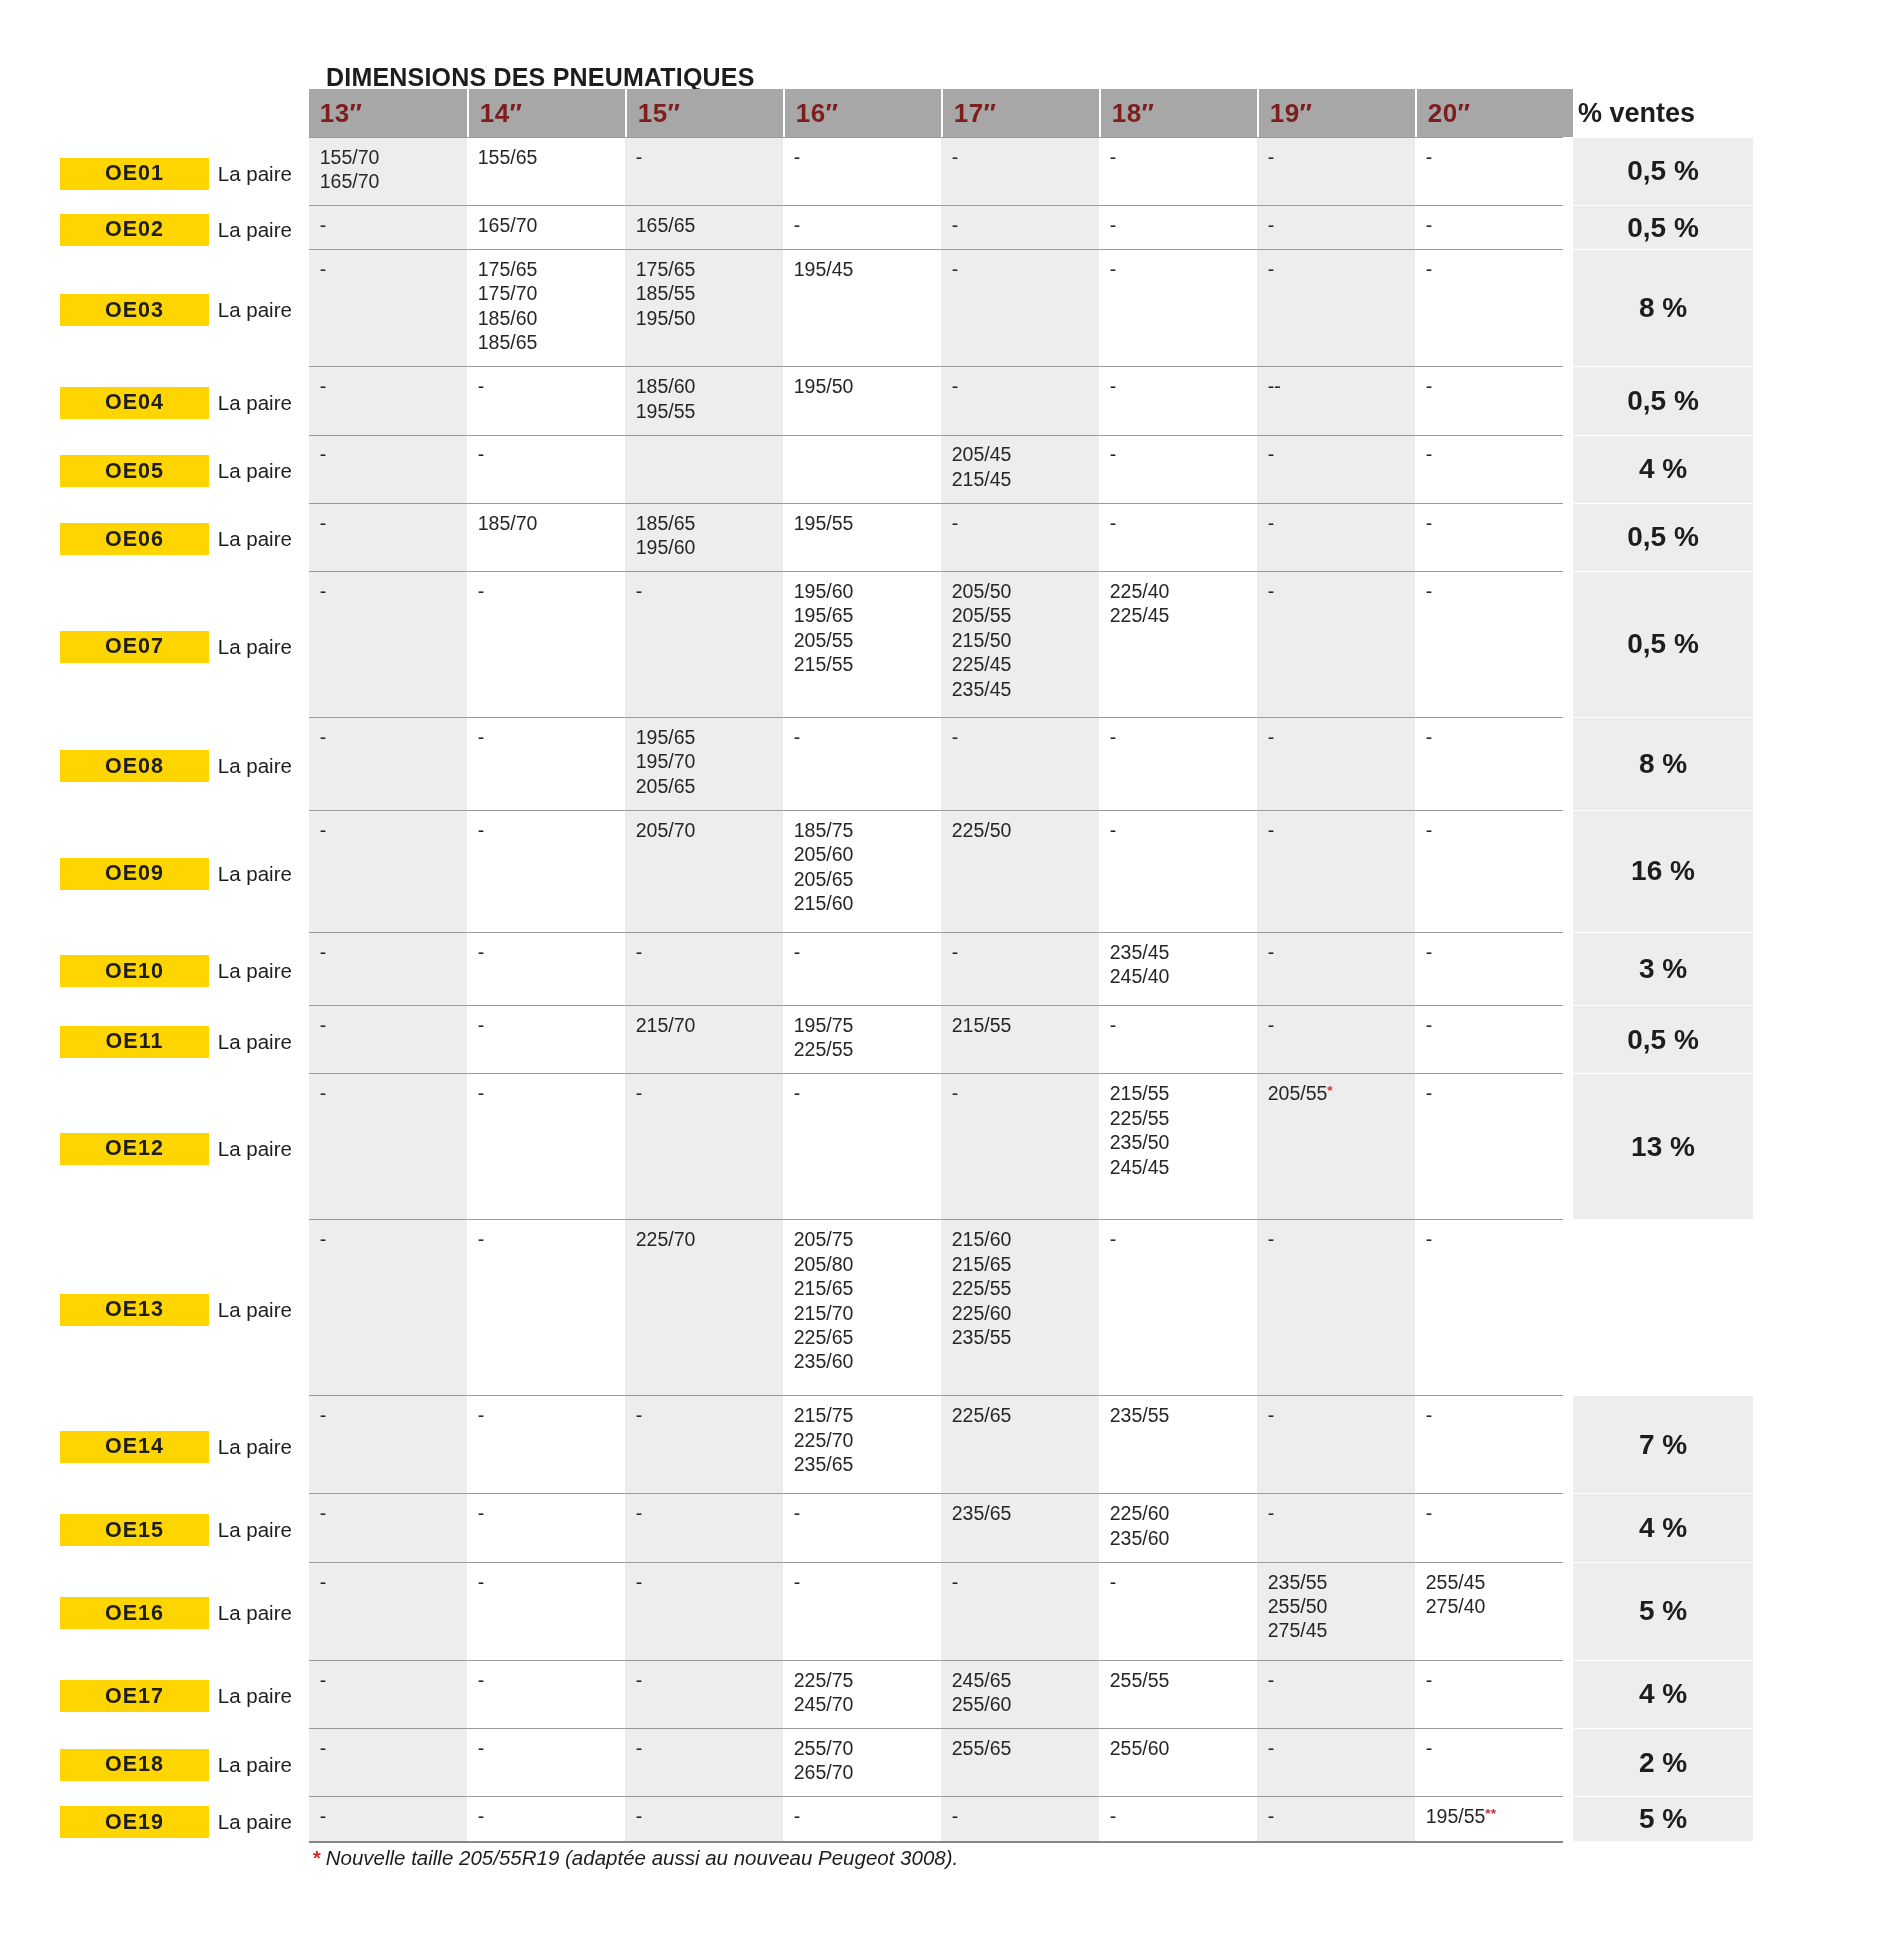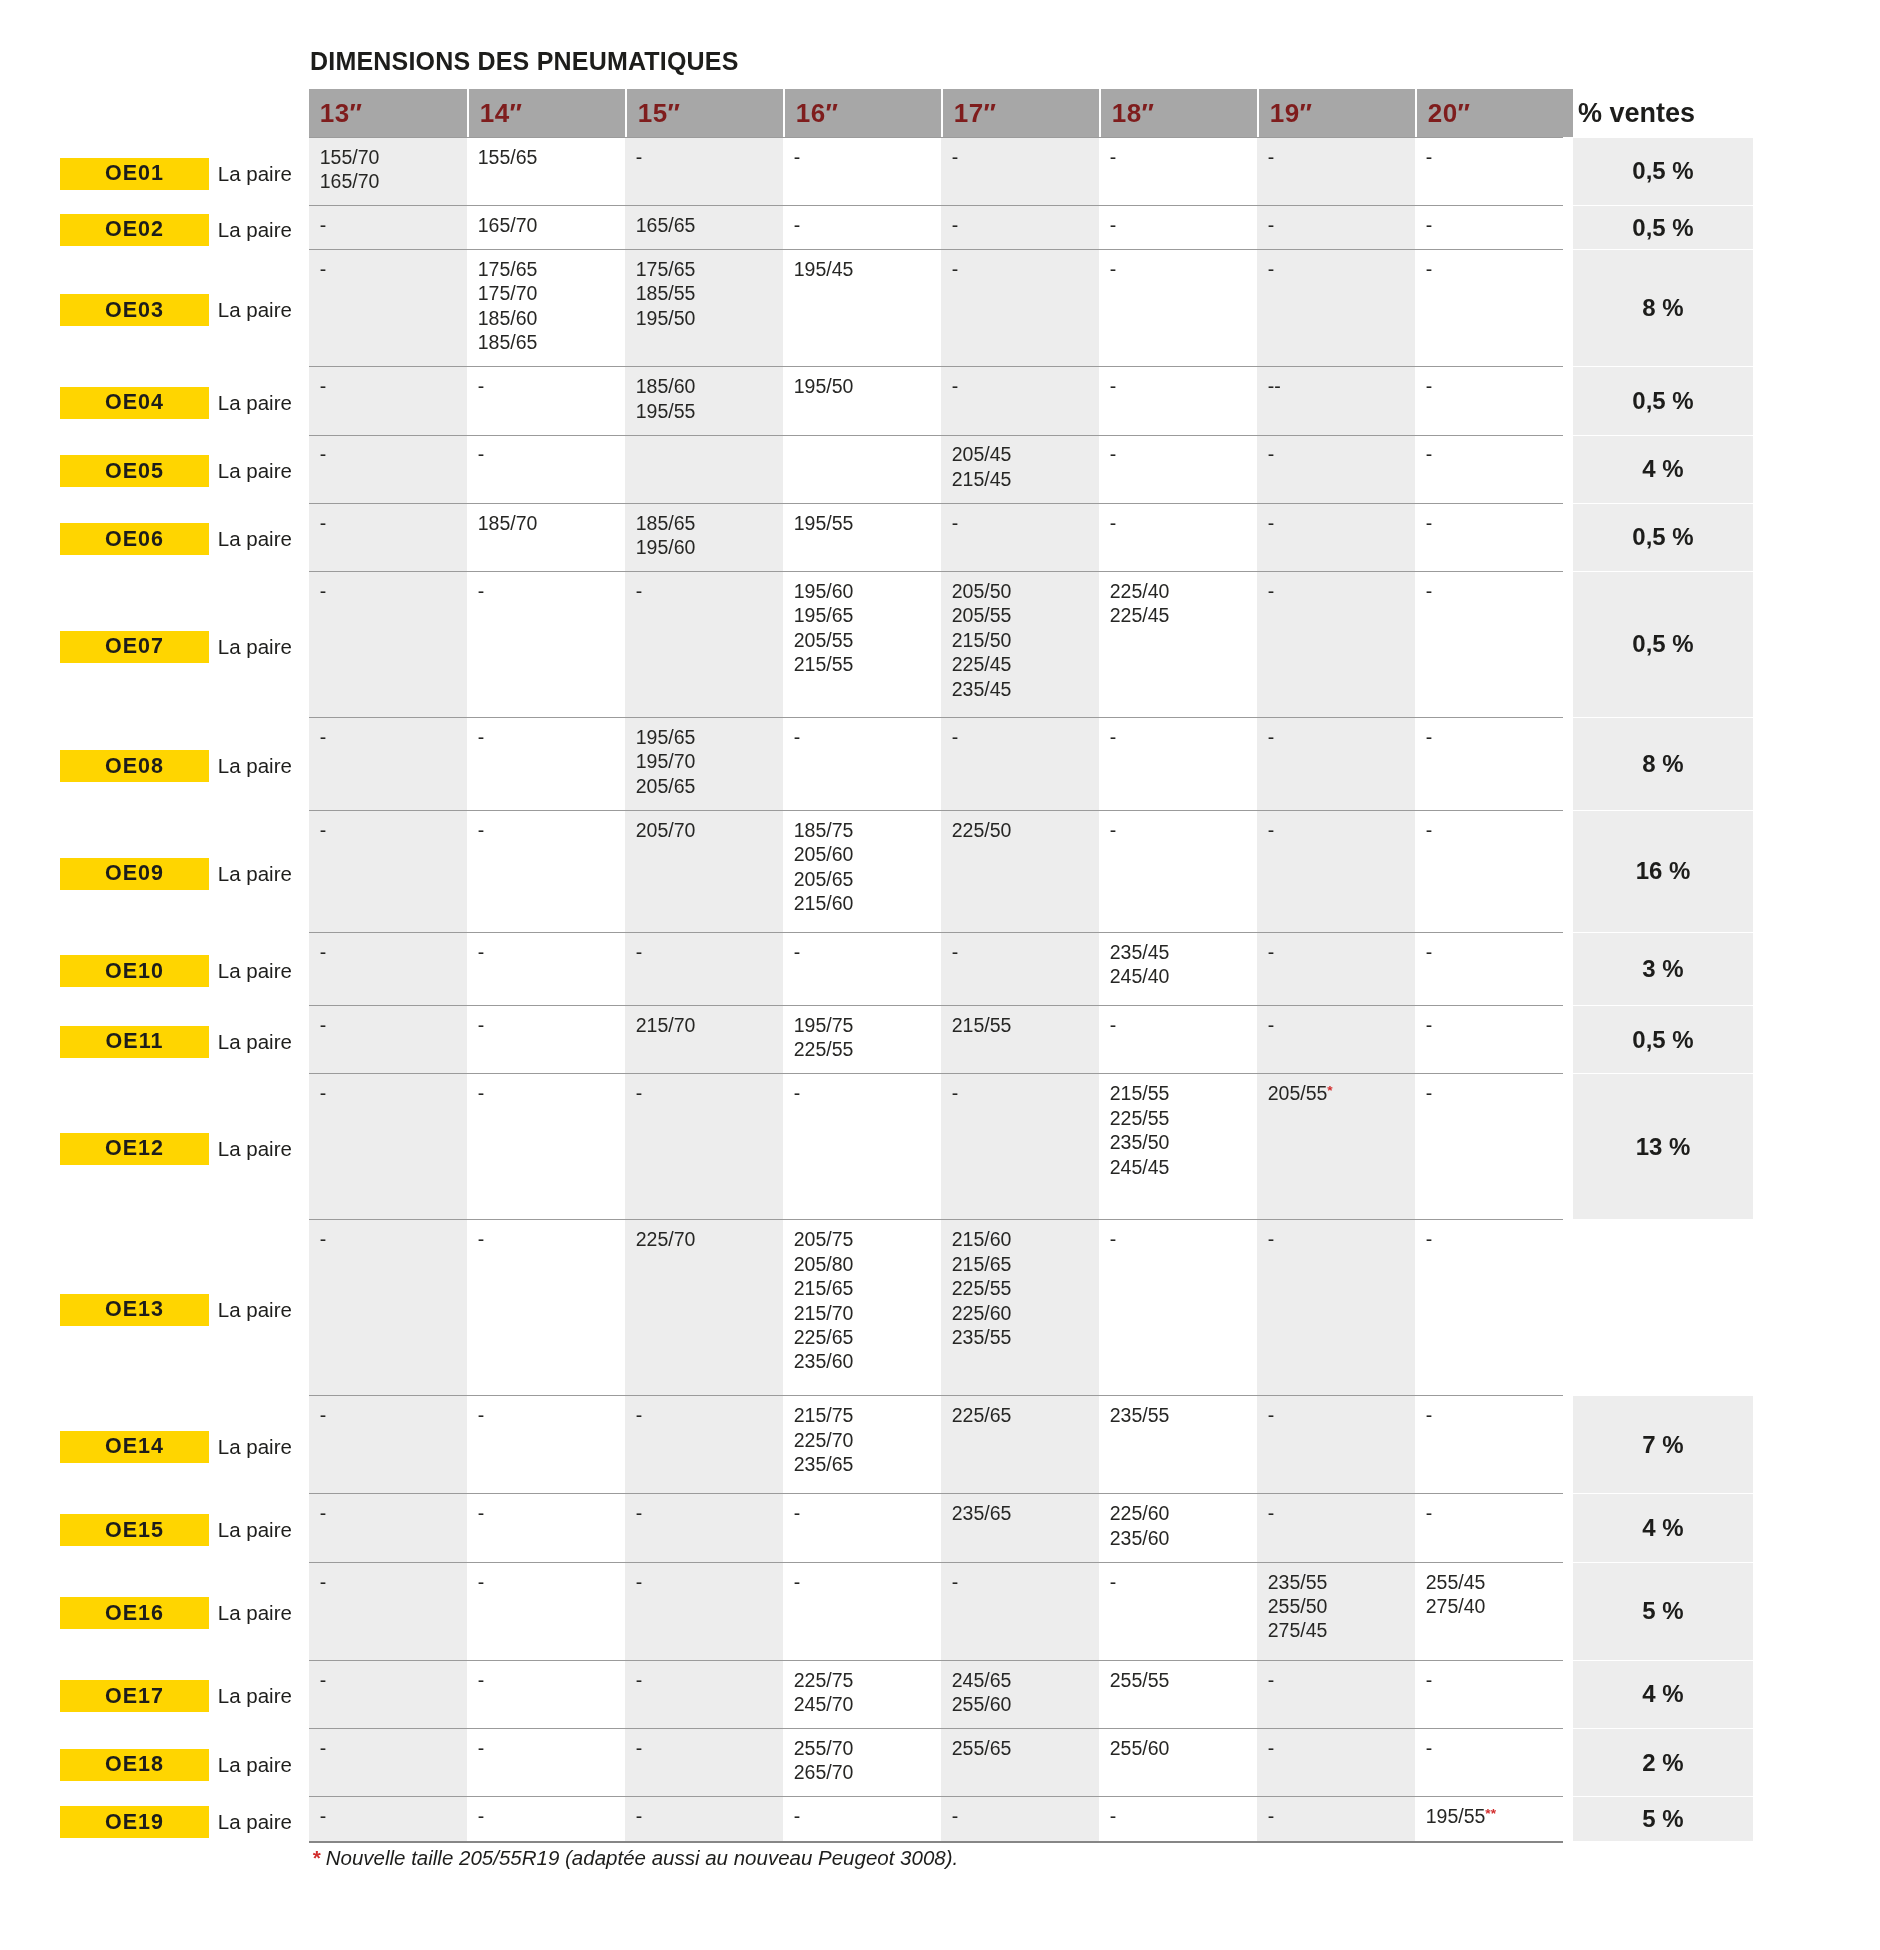--- a/index.html
+++ b/index.html
@@ -2,21 +2,21 @@
 <html style="--badge-yellow: #ffd500; --header-gray: #a7a7a7; --stripe-gray: #ededed; --note-red: #d22d2d;"><head>
 <meta charset="utf-8">
 <style>
   html,body{margin:0;padding:0;}
   body{
     width:1880px;height:1950px;background:#ffffff;position:relative;
     font-family:"Liberation Sans", sans-serif;color:#1d1d1b;
     -webkit-font-smoothing:antialiased;
   }
   .title{
-    position:absolute;top:47px;left:310px;margin:0;
+    position:absolute;top:47px;left:310px;margin:16px;
     font-size:25px;font-weight:700;letter-spacing:0.2px;color:#1d1d1b;
   }
   .table{position:absolute;top:89px;left:0;width:1753px;}
   .header-row{display:flex;margin-left:309px;height:48px;}
   .hcell{
     width:158px;box-sizing:border-box;background:var(--header-gray,#a7a7a7);
     color:#7f1d1d;font-size:26px;font-weight:700;letter-spacing:0.5px;
     display:flex;align-items:center;padding-left:10.7px;
     border-left:2px solid #ffffff;
   }
@@ -43,21 +43,21 @@
   }
   .trow:last-child .cells{border-bottom:2px solid #868686;}
   .cell{
     width:158px;flex:none;box-sizing:border-box;
     padding:6.8px 3.9px 11.7px 10.7px;font-size:19.5px;line-height:24.4px;color:#262624;
   }
   .cell.odd{background:var(--stripe-gray,#ededed);}
   .cell.sales{
     width:180px;background:var(--stripe-gray,#ededed);
     display:flex;align-items:center;justify-content:center;
-    font-size:24px;font-weight:700;color:#1d1d1b;padding:0;
+    font-size:28px;font-weight:700;color:#1d1d1b;padding:0;
   }
   .size-line{white-space:nowrap;}
   .mk{color:var(--note-red,#d22d2d);}
   .size-line .mk{font-size:13.7px;vertical-align:top;line-height:19.5px;font-weight:700;}
   
   .trow:nth-child(1)  .cells{min-height:65px;}
   .trow:nth-child(2)  .cells{min-height:42px;}
   .trow:nth-child(3)  .cells{min-height:112px;}
   .trow:nth-child(4)  .cells{min-height:68px;}
   .trow:nth-child(5)  .cells{min-height:63px;}

